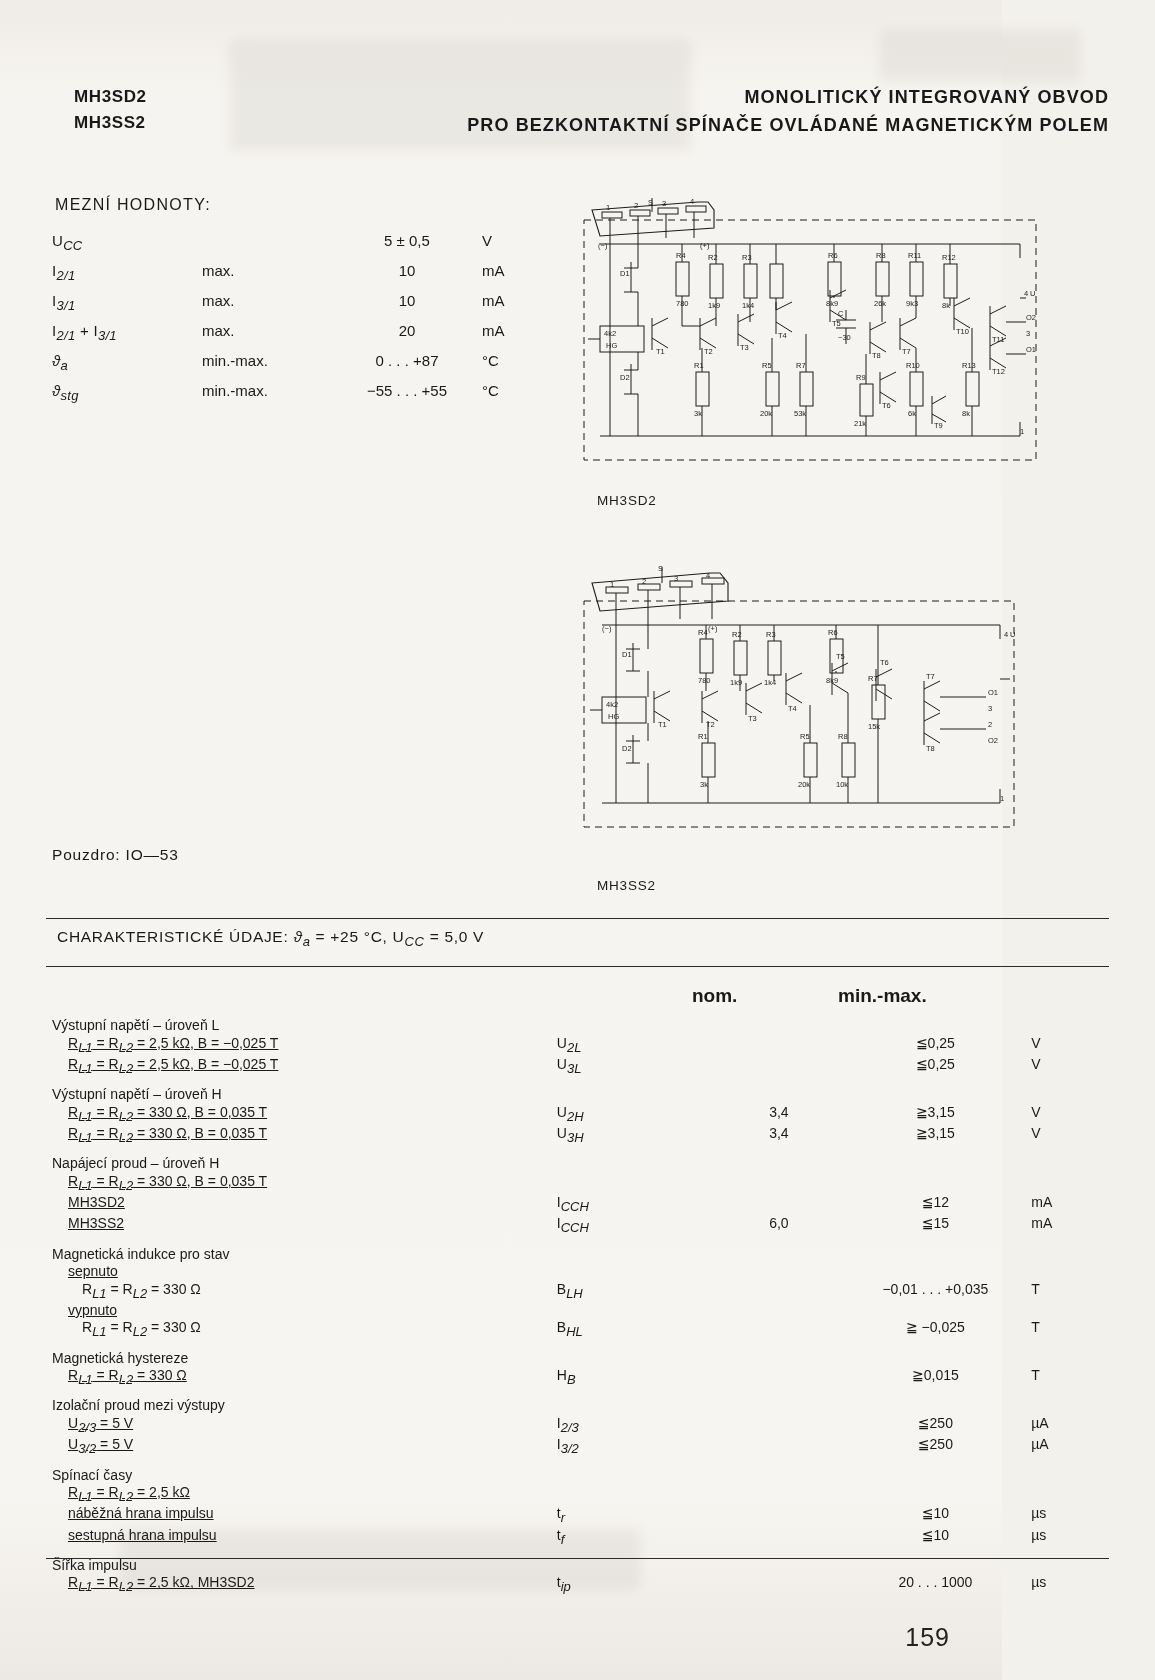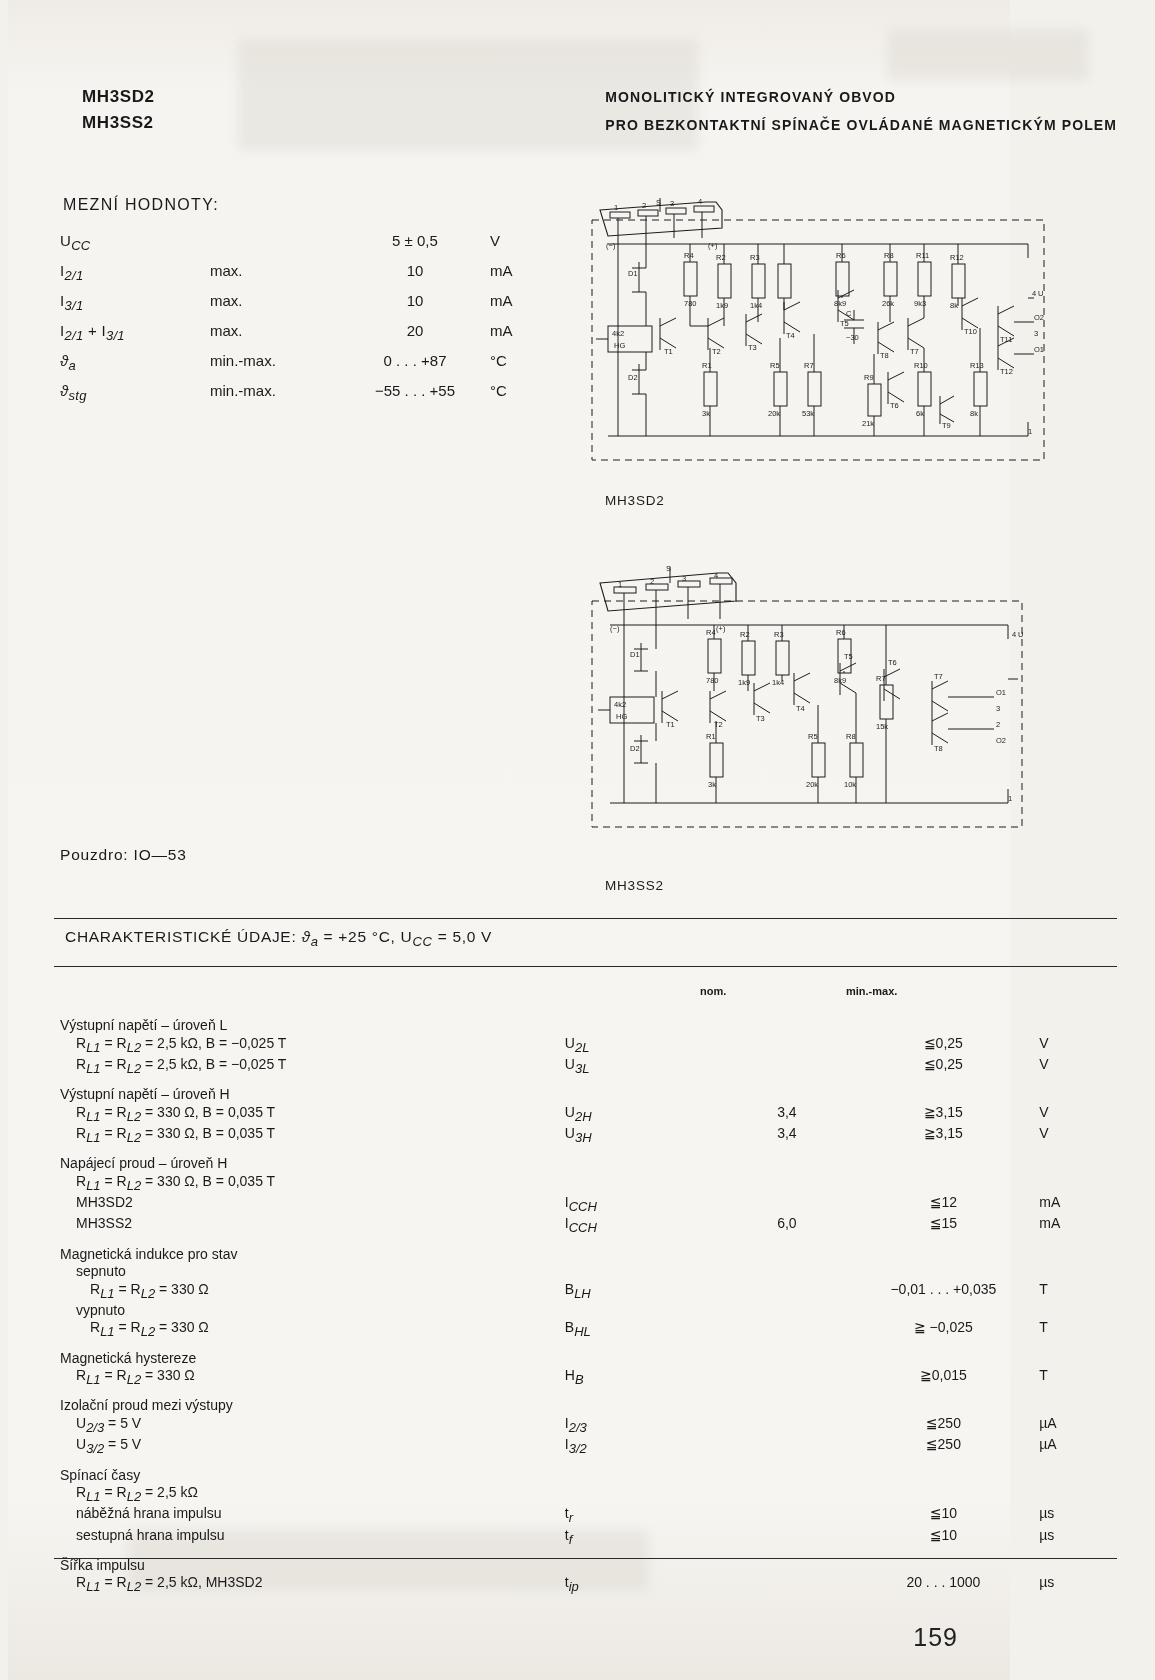--- a/index.html
+++ b/index.html
@@ -11,21 +11,21 @@
     width: 1155px;
     height: 1680px;
     position: relative;
     font-family: "Liberation Sans", sans-serif;
     color: #1a1a1a;
     background: #f3f1ec;
     overflow: hidden;
   }
   .page {
     position: absolute;
-    left: 8px; top: 0;
+    left: 0; top: 0;
     width: 1002px; height: 1680px;
     background:
       linear-gradient(to bottom, #efece6 0px, #f6f4f0 90px, #f7f5f1 1500px, #ece9e3 1680px);
   }
   
   .smudge {
     position: absolute;
     background: rgba(120,115,105,0.09);
     filter: blur(6px);
     pointer-events: none;
@@ -42,22 +42,22 @@
     left: 28px; top: 26px;
     font-size: 17px;
     font-weight: bold;
     letter-spacing: 0.6px;
     line-height: 26px;
     color: #19191a;
   }
   .hdr-title {
     position: absolute;
     right: 0; top: 25px;
-    text-align: left;
-    font-size: 14px;
+    text-align: right;
+    font-size: 18px;
     font-weight: bold;
     letter-spacing: 1.1px;
     line-height: 28px;
     color: #19191a;
   }
 
   
   .mezni-title {
     position: absolute;
     left: 55px; top: 196px;
@@ -117,21 +117,21 @@
 
   .char-title {
     position: absolute;
     left: 57px; top: 928px;
     font-size: 15.5px;
     letter-spacing: .7px;
   }
 
   .col-head {
     position: absolute;
-    font-size: 11px;
+    font-size: 19px;
     font-weight: bold;
     top: 985px;
     text-align: center;
   }
   .col-nom { left: 692px; }
   .col-mm  { left: 838px; }
 
   table.char {
     position: absolute;
     left: 52px; top: 1008px;
@@ -144,21 +144,21 @@
     padding: 0;
     line-height: 17.5px;
     white-space: nowrap;
   }
   td.ch-desc { width: 500px; }
   td.ch-sym  { width: 160px; margin-top: 20px; }
   td.ch-nom  { width: 120px; text-align: center; }
   td.ch-mm   { width: 190px; text-align: center; }
   td.ch-unit { width: 70px; text-align: left; padding-left: 8px; }
   tr.grp > td { padding-top: 9px; }
-  .ind1 { padding-left: 16px; display: inline-block; }
+  .ind1 { padding-left: 16px; display: inline-block; text-decoration: underline; }
   .ind2 { padding-left: 30px; display: inline-block; }
 
   .pageno {
     position: absolute;
     right: 52px; bottom: 28px;
     font-size: 25px;
     letter-spacing: 1px;
     color: #222;
   }
   svg text { font-family: "Liberation Sans", sans-serif; }

